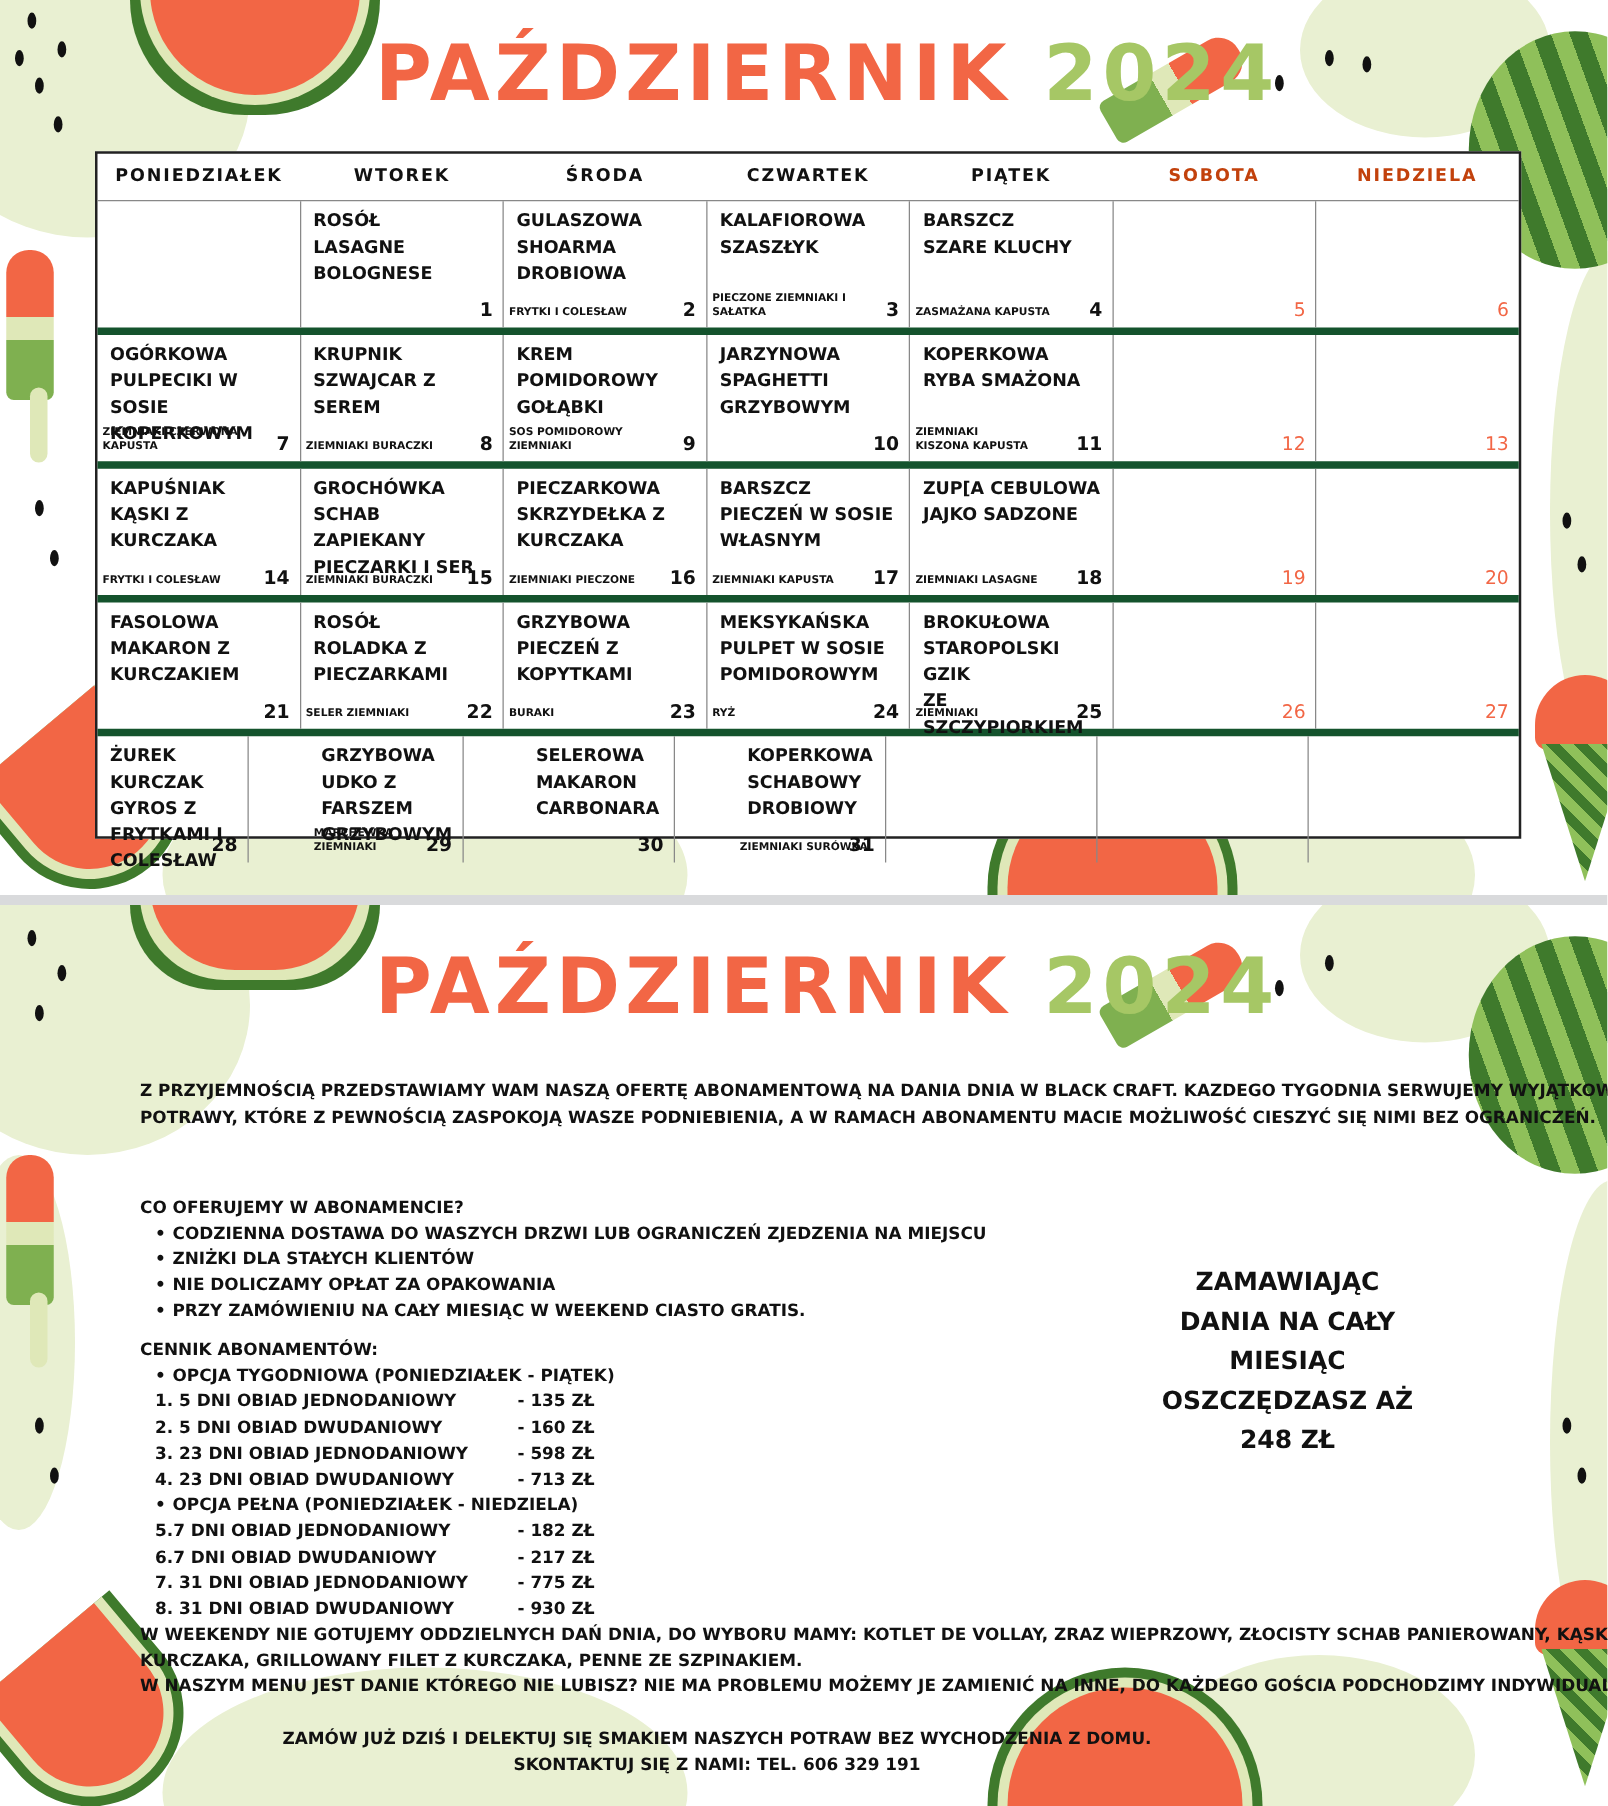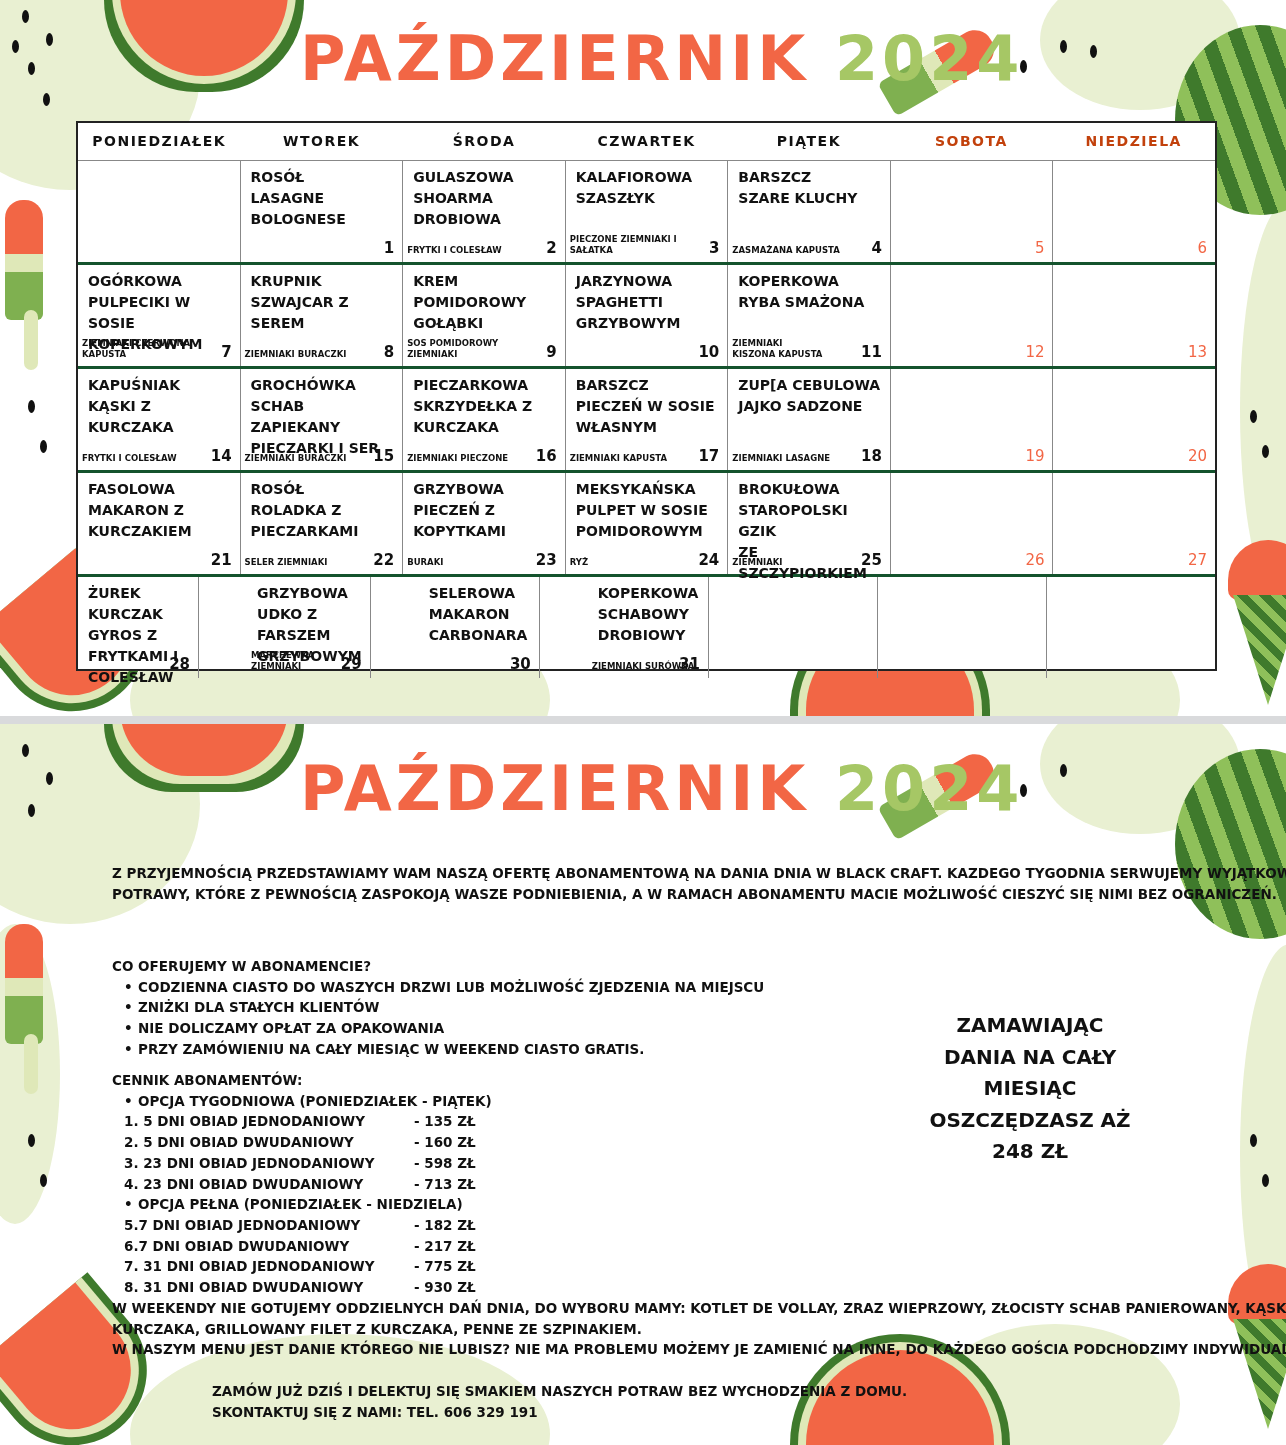--- a/index.html
+++ b/index.html
@@ -19,21 +19,21 @@
   .cone{position:absolute;width:70px;height:110px;background:repeating-linear-gradient(45deg,#3f7a2c 0 8px,#8fc05a 8px 16px);clip-path:polygon(0 0,100% 0,50% 100%);}
   .cone-top{position:absolute;width:80px;height:60px;border-radius:40px 40px 10px 10px;background:#f26645;}
   .title{position:absolute;left:300px;font-weight:bold;font-size:62px;letter-spacing:4px;white-space:nowrap;}
   .title .m{color:#f26645;}
   .title .y{color:#a6c765;}
   
   .cal{position:absolute;left:76px;top:121px;width:1137px;height:546px;border:2px solid #222;background:#fff;}
   .cal-head{display:flex;height:37px;border-bottom:1px solid #888;}
   .cal-head div{flex:1;text-align:center;line-height:37px;font-size:14px;font-weight:bold;letter-spacing:1.5px;}
   .cal-head .we{color:#c2410c;}
-  .cal-row{display:flex;height:101px;border-bottom:3px solid #14532d;}
+  .cal-row{display:flex;height:101px;border-bottom:6px solid #14532d;}
   .cal-row:last-child{border-bottom:none;gap:48px;}
   .cell{flex:1;border-right:1px solid #888;position:relative;padding:6px 8px 0 10px;box-sizing:border-box;}
   .cell:last-child{border-right:none;}
   .dish{font-size:14px;font-weight:bold;line-height:21px;white-space:pre-line;}
   .side{position:absolute;left:4px;bottom:6px;font-size:8.5px;font-weight:bold;max-width:115px;white-space:pre-line;line-height:11px;}
   .num{position:absolute;right:8px;bottom:5px;font-size:15px;font-weight:bold;}
   .num.we{color:#f26645;font-weight:normal;}
   
   .p2text{position:absolute;font-size:13.5px;font-weight:bold;white-space:nowrap;line-height:20.7px;}
   .bullets{list-style:none;margin:0;padding:0;}
@@ -373,21 +373,21 @@
 </div>
 
 <div class="p2text" style="left:112px;top:863px;">
   <div>Z PRZYJEMNOŚCIĄ PRZEDSTAWIAMY WAM NASZĄ OFERTĘ ABONAMENTOWĄ NA DANIA DNIA W BLACK CRAFT. KAZDEGO TYGODNIA SERWUJEMY WYJĄTKOWE</div>
   <div>POTRAWY, KTÓRE Z PEWNOŚCIĄ ZASPOKOJĄ WASZE PODNIEBIENIA, A W RAMACH ABONAMENTU MACIE MOŻLIWOŚĆ CIESZYĆ SIĘ NIMI BEZ OGRANICZEŃ.</div>
 </div>
 
 <div class="p2text" style="left:112px;top:956px;">
   <div>CO OFERUJEMY W ABONAMENCIE?</div>
   <ul class="bullets" style="padding-left:12px;">
-    <li>CODZIENNA CIASTO DO WASZYCH DRZWI LUB MOŻLIWOŚĆ ZJEDZENIA NA MIEJSCU</li>
+    <li>CODZIENNA DOSTAWA DO WASZYCH DRZWI LUB OGRANICZEŃ ZJEDZENIA NA MIEJSCU</li>
     <li>ZNIŻKI DLA STAŁYCH KLIENTÓW</li>
     <li>NIE DOLICZAMY OPŁAT ZA OPAKOWANIA</li>
     <li>PRZY ZAMÓWIENIU NA CAŁY MIESIĄC W WEEKEND CIASTO GRATIS.</li>
   </ul>
 </div>
 
 <div class="p2text" style="left:112px;top:1070px;">
   <div>CENNIK ABONAMENTÓW:</div>
   <ul class="bullets" style="padding-left:12px;">
     <li>OPCJA TYGODNIOWA (PONIEDZIAŁEK - PIĄTEK)</li>
@@ -432,21 +432,21 @@
       </div>
   </div>
 </div>
 
 <div class="p2text" style="left:112px;top:1298px;">
   <div>W WEEKENDY NIE GOTUJEMY ODDZIELNYCH DAŃ DNIA, DO WYBORU MAMY: KOTLET DE VOLLAY, ZRAZ WIEPRZOWY, ZŁOCISTY SCHAB PANIEROWANY, KĄSKI Z</div>
   <div>KURCZAKA, GRILLOWANY FILET Z KURCZAKA, PENNE ZE SZPINAKIEM.</div>
   <div>W NASZYM MENU JEST DANIE KTÓREGO NIE LUBISZ? NIE MA PROBLEMU MOŻEMY JE ZAMIENIĆ NA INNE, DO KAŻDEGO GOŚCIA PODCHODZIMY INDYWIDUALNIE.</div>
 </div>
 
-<div class="p2text" style="left:212px;top:1381px;">
+<div class="p2text" style="left:226px;top:1381px;text-align:center;">
   <div>ZAMÓW JUŻ DZIŚ I DELEKTUJ SIĘ SMAKIEM NASZYCH POTRAW BEZ WYCHODZENIA Z DOMU.</div>
   <div>SKONTAKTUJ SIĘ Z NAMI: TEL. 606 329 191</div>
 </div>
 
 <div class="save">
   <div>ZAMAWIAJĄC</div>
   <div>DANIA NA CAŁY</div>
   <div>MIESIĄC</div>
   <div>OSZCZĘDZASZ AŻ</div>
   <div>248 ZŁ</div>

